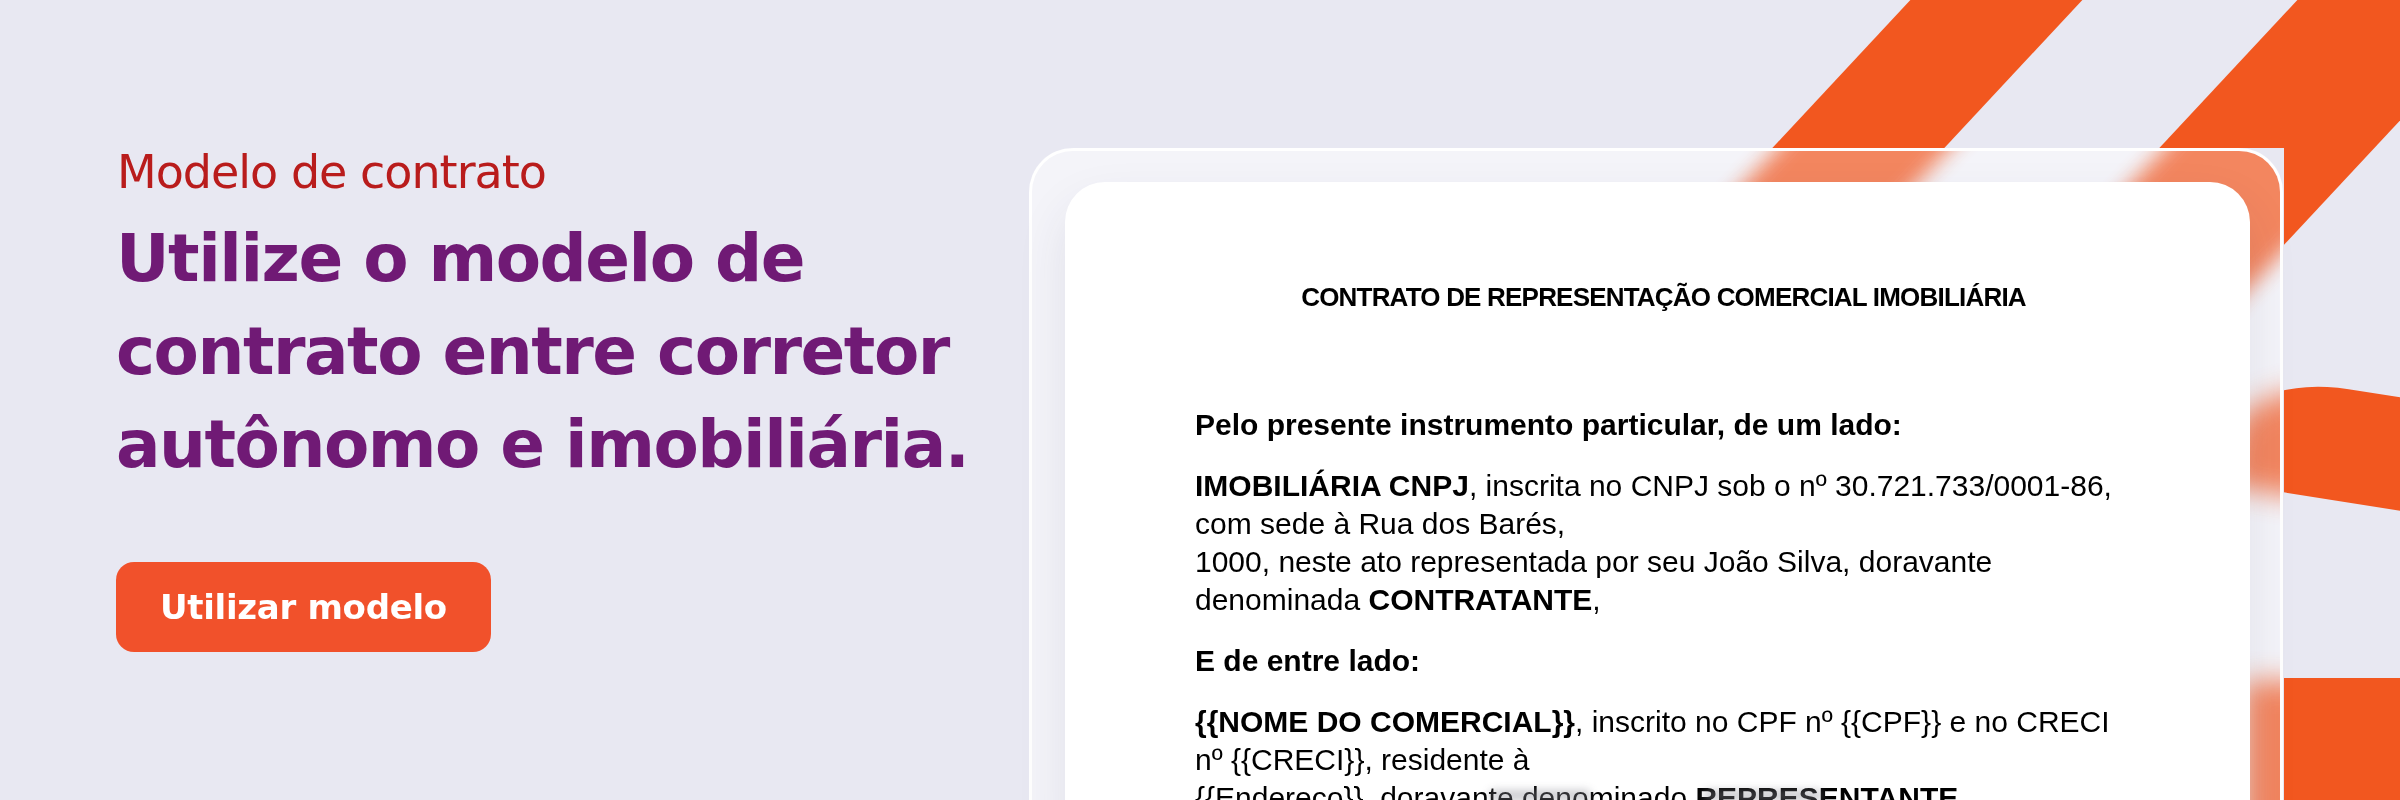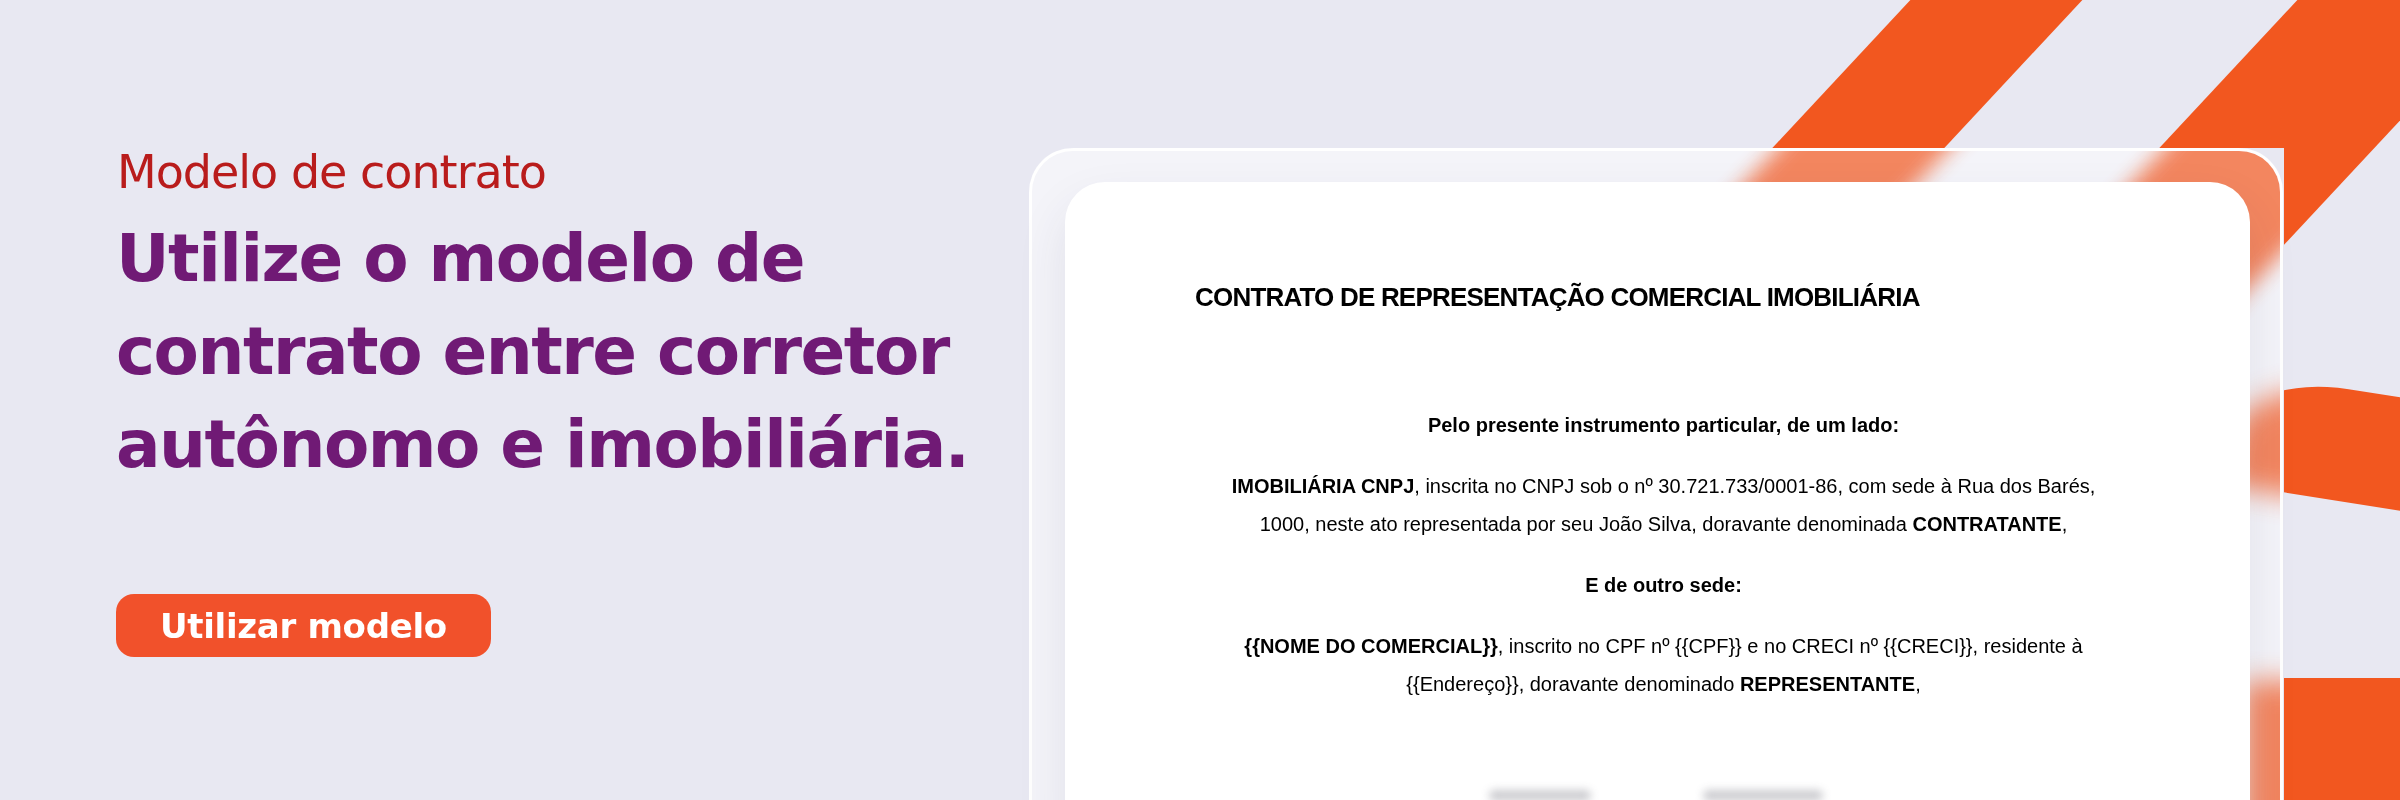--- a/index.html
+++ b/index.html
@@ -86,30 +86,29 @@
     padding: 98px 118px 0 130px;
     overflow: hidden;
     font-family: "Liberation Sans", sans-serif;
     color: #000000;
   }
   .doc-title {
     font-size: 26px;
     line-height: 34px;
     font-weight: bold;
     letter-spacing: -0.8px;
-    text-align: left;
+    text-align: center;
     margin: 0 0 92px 0;
     white-space: pre-line;
   }
   .doc-paragraphs p {
-    font-size: 20px;
+    font-size: 30px;
     line-height: 38px;
     margin: 0 0 23px 0;
     white-space: pre-line;
-    text-align: center;
   }
   .doc-paragraphs p strong { font-weight: bold; }
   .doc-peek {
     position: absolute;
     height: 11px;
     top: 608px;
     background: #8d8d96;
     opacity: 0.45;
     filter: blur(4px);
     border-radius: 6px;
@@ -133,22 +132,22 @@
     margin: 0;
     font-size: 66px;
     line-height: 93px;
     letter-spacing: -1.5px;
     font-weight: bold;
     white-space: pre-line;
     z-index: 4;
   }
   .cta-button {
     position: absolute;
-    left: 116px; top: 594px;
-    height: 63px;
+    left: 116px; top: 562px;
+    height: 90px;
     padding: 12px 44px;
     border: none;
     border-radius: 18px;
     font-family: "DejaVu Sans", sans-serif;
     font-size: 34px;
     font-weight: bold;
     letter-spacing: -0.3px;
     color: #FFFFFF;
     cursor: pointer;
     z-index: 4;
@@ -172,21 +171,21 @@
     <div class="g-shape g-block-c" style="background: rgb(242, 87, 31);"></div>
     <div class="g-shape g-block-e" style="background: rgb(242, 87, 31);"></div>
   </div>
 
   <div class="doc-card" style="color: rgb(0, 0, 0);">
     <h2 class="doc-title">CONTRATO DE REPRESENTAÇÃO COMERCIAL IMOBILIÁRIA</h2>
     <div class="doc-paragraphs">
         <p><strong>Pelo presente instrumento particular, de um lado:</strong></p>
         <p><strong>IMOBILIÁRIA CNPJ</strong><span>, inscrita no CNPJ sob o nº 30.721.733/0001-86, com sede à Rua dos Barés,
 1000, neste ato representada por seu João Silva, doravante denominada </span><strong>CONTRATANTE</strong><span>,</span></p>
-        <p><strong>E de outro sede:</strong></p>
+        <p><strong>E de entre lado:</strong></p>
         <p><strong>{{NOME DO COMERCIAL}}</strong><span>, inscrito no CPF nº {{CPF}} e no CRECI nº {{CRECI}}, residente à
 {{Endereço}}, doravante denominado </span><strong>REPRESENTANTE</strong><span>,</span></p>
       </div>
     <div class="doc-peek doc-peek-1"></div>
     <div class="doc-peek doc-peek-2"></div>
   </div>
 
   <div class="eyebrow" style="color: #b91c1c;">Modelo de contrato</div>
   <h1 class="hero-title" style="color: #701a75;">Utilize o modelo de
 contrato entre corretor

